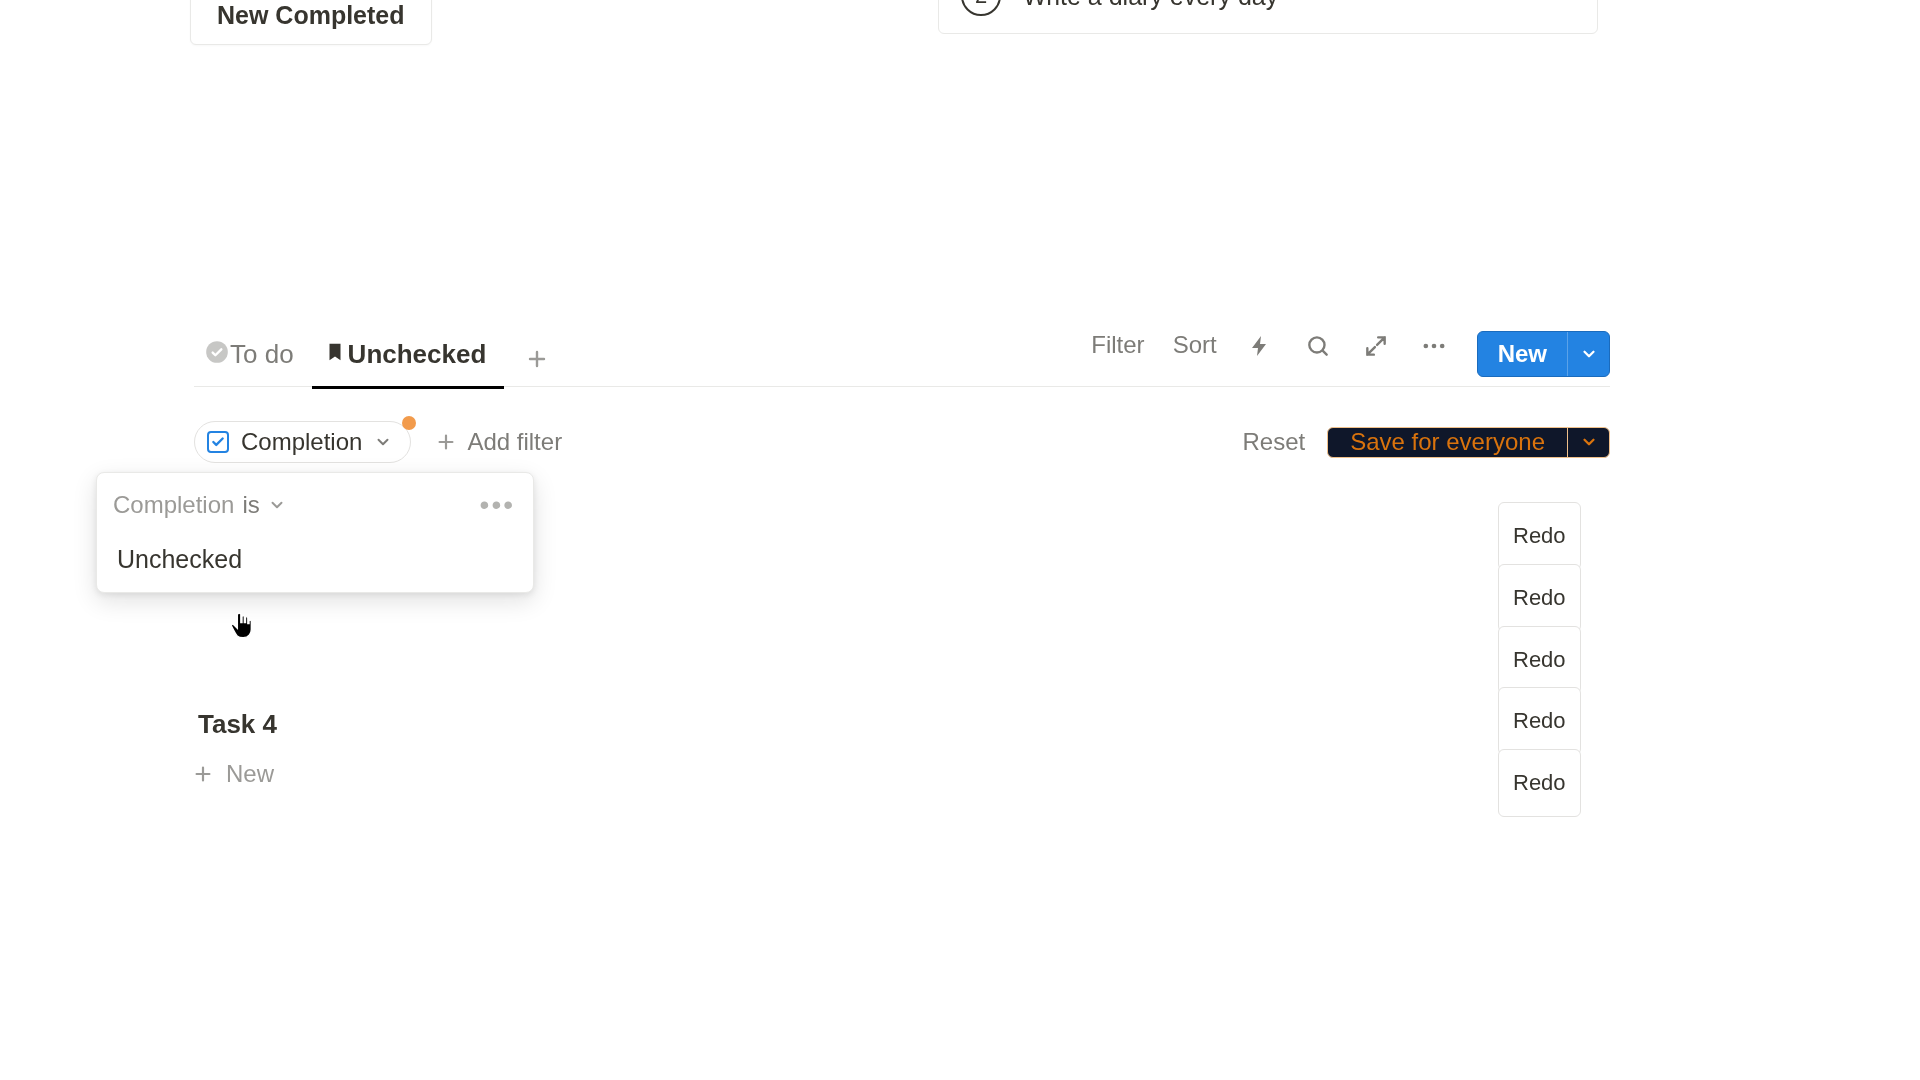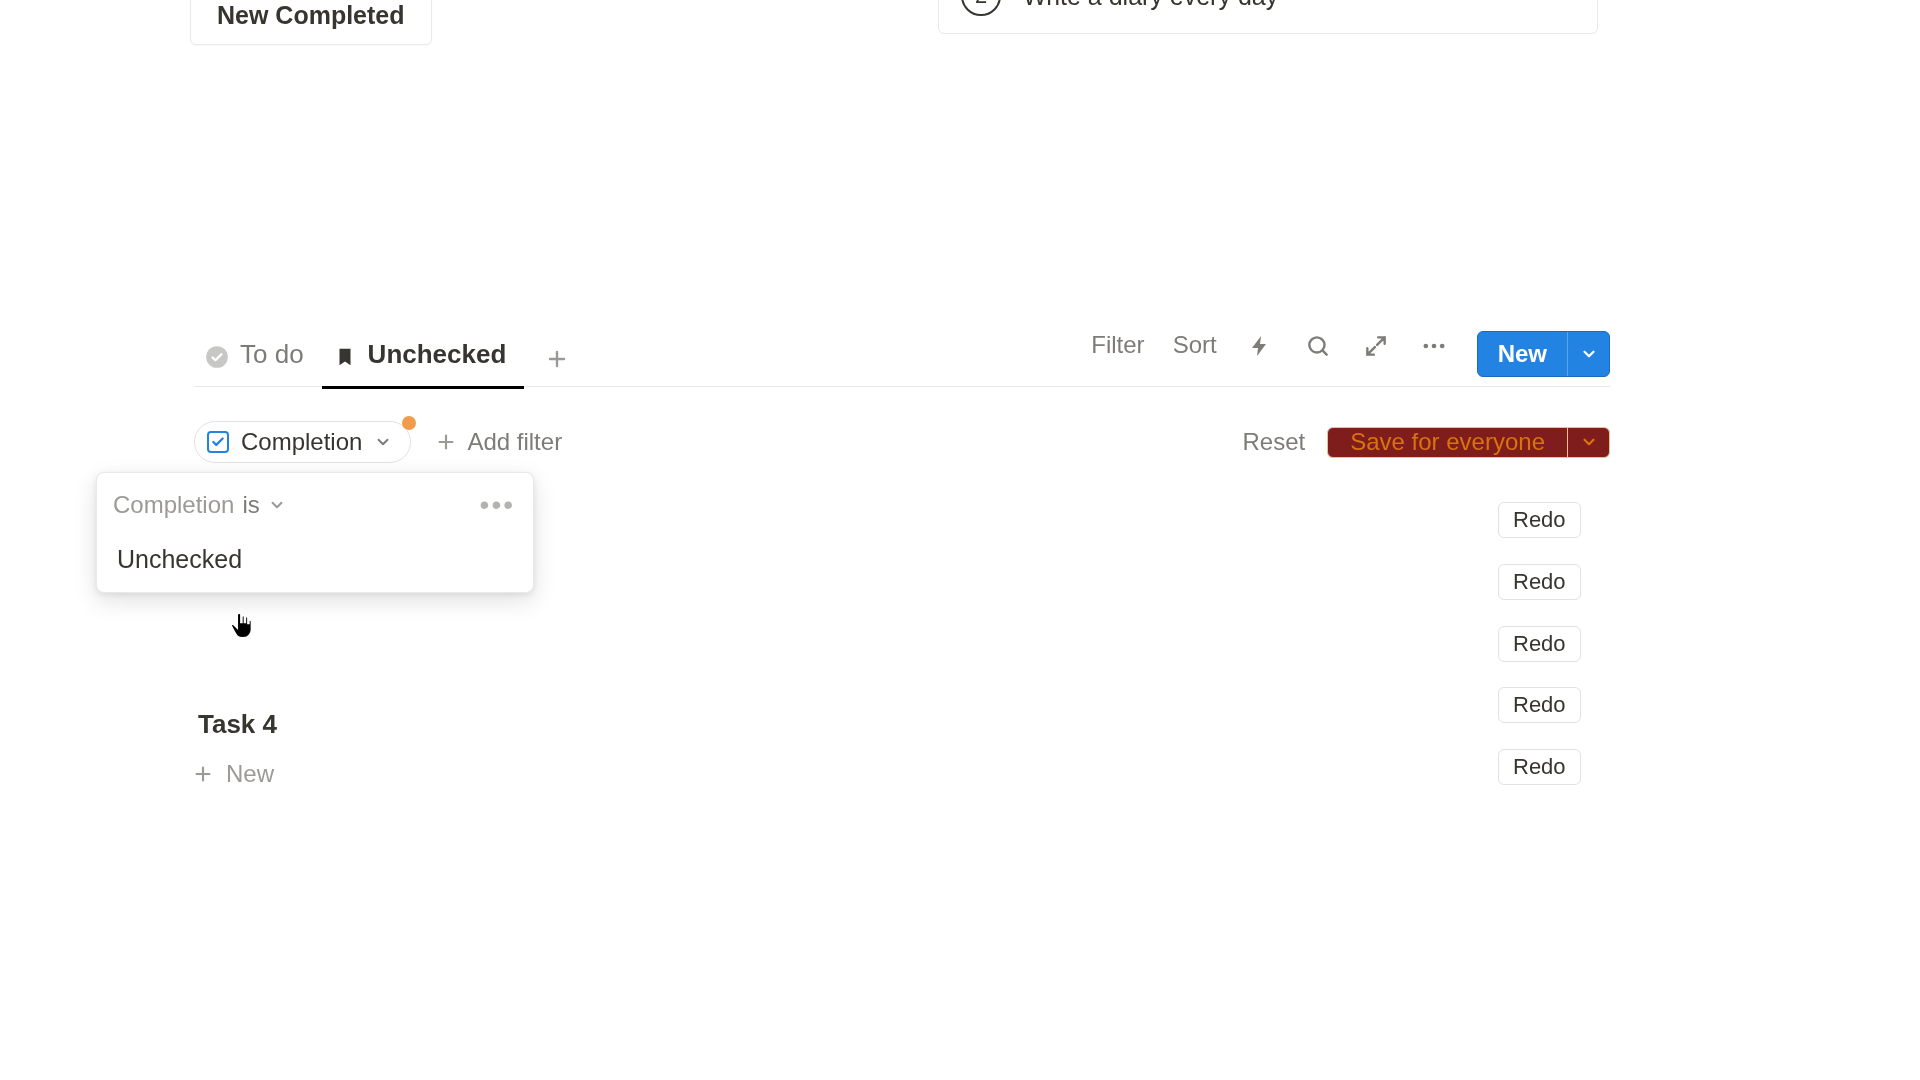--- a/index.html
+++ b/index.html
@@ -62,22 +62,21 @@
     left: 194px;
     top: 331px;
     right: 310px;
     height: 56px;
     display: flex;
     align-items: center;
     border-bottom: 1px solid #e9e9e7;
   }
   .tab {
     display: flex;
-    align-items: flex-end;
-    gap: 10px;
+    align-items: flex-start;
     padding: 10px 18px 18px 10px;
     font-size: 26px;
     color: #37352f;
     cursor: pointer;
     position: relative;
   }
   .tab .ticon { width: 26px; height: 26px; display: inline-flex; align-items:center; justify-content:center; }
   .tab.inactive { color: #7d7c78; }
   .tab.inactive .ticon svg { opacity: .55; }
   .tab.active { font-weight: 600; }
@@ -153,21 +152,21 @@
     color:#7d7c78; font-size:24px; cursor:pointer;
   }
   .filterrow-right {
     margin-left:auto; display:flex; align-items:center; gap:22px;
   }
   .reset { font-size:24px; color:#7d7c78; cursor:pointer; }
   .save {
     display:flex; align-items:center;
     border:1px solid #f0c08a;
     border-radius:6px;
-    background:#7f1d1d;
+    background:#0f172a;
     overflow:hidden;
     height:31px;
   }
   .save-label { color:#d9730d; font-size:24px; font-weight:500; padding:0 22px; }
   .save-chev  { width:42px; height:100%; border-left:1px solid #f0c08a; display:flex;align-items:center;justify-content:center; }
 
   
   .popover {
     position:absolute;
     left:96px;
@@ -208,21 +207,21 @@
   }
   .taskrow .tname { font-size:26px; font-weight:600; margin-left:4px; }
   .redo1 { position:absolute; left:1498px; top:502px; }
   .redo2 { position:absolute; left:1498px; top:564px; }
   .redo3 { position:absolute; left:1498px; top:626px; }
   .redo4 { position:absolute; left:1498px; top:687px; }
   .redo5 { position:absolute; left:1498px; top:749px; }
   .redo-btn {
     border:1px solid #e3e2e0;
     border-radius:6px;
-    padding:4px 14px;
+    padding:20px 14px;
     font-size:22px;
     cursor:pointer;
     background:#fff;
   }
 
   .newrow {
     display:flex; align-items:center; gap:12px;
     color:#9b9a97; font-size:24px;
     margin-top:10px; margin-left:-2px;
     cursor:pointer;

